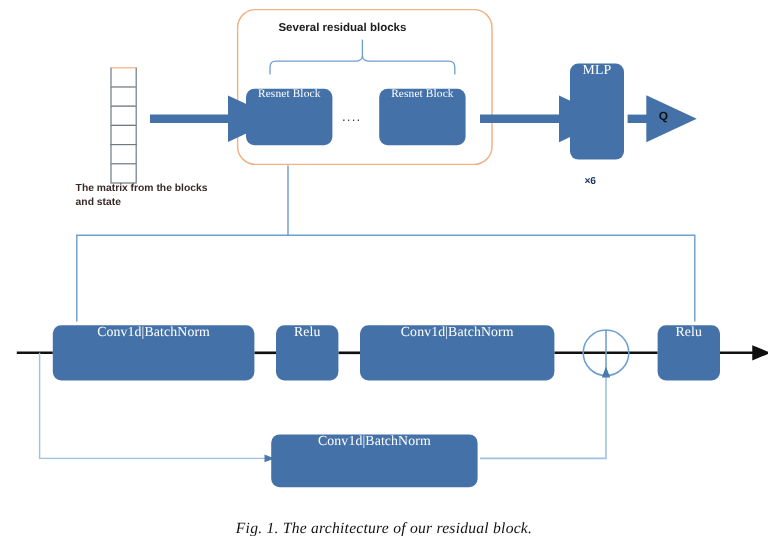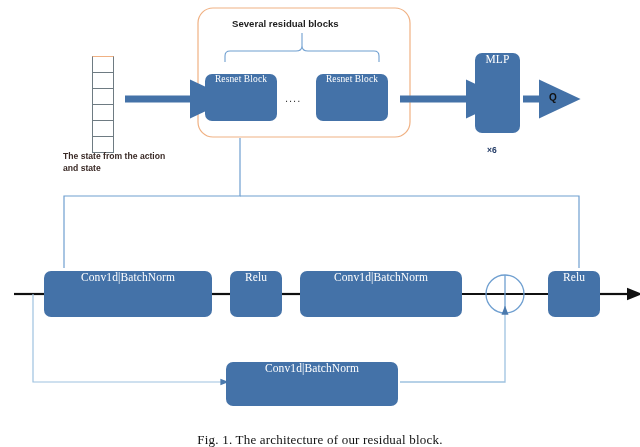--- a/index.html
+++ b/index.html
@@ -89,20 +89,21 @@
   }
   .matrix-cell:first-child { margin-top: 0; }
   .caption {
     position: absolute;
     width: 640px;
     text-align: center;
     font-family: "Liberation Serif", serif;
     font-size: 13px;
     color: #111111;
     letter-spacing: .2px;
+    font-style: italic;
   }
 </style>
 </head>
 <body>
 
 <div id="figure">
 
   <svg class="svg-layer" viewBox="0 0 640 447" xmlns="http://www.w3.org/2000/svg">
     <defs>
       <marker id="arrow-blue-thick" markerWidth="6" markerHeight="6" refX="0.2" refY="3" orient="auto" markerUnits="strokeWidth">
@@ -149,21 +150,21 @@
 
   <div class="matrix" style="left:92px; top:56px;">
     <div class="matrix-cell" style="border-top-color:#f0b183; border-bottom-color:#f0b183;"></div>
     <div class="matrix-cell" style="border-bottom-color:#6e7b82;"></div>
     <div class="matrix-cell"></div>
     <div class="matrix-cell"></div>
     <div class="matrix-cell" style="border-bottom-color:#5b9bd5;"></div>
     <div class="matrix-cell"></div>
   </div>
 
-  <div class="label label-matrix" style="left:63px; top:150px;">The state from the action and state</div>
+  <div class="label label-matrix" style="left:63px; top:150px;">The matrix from the blocks and state</div>
 
   <div class="label label-group" style="left:232px; top:18px;">Several residual blocks</div>
 
   <div class="node node-sm" style="left:205px; top:74px; width:72px; height:47px;">
     <span>Resnet Block</span>
   </div>
 
   <div class="dots" style="left:285px; top:92px;">....</div>
 
   <div class="node node-sm" style="left:316px; top:74px; width:72px; height:47px;">

